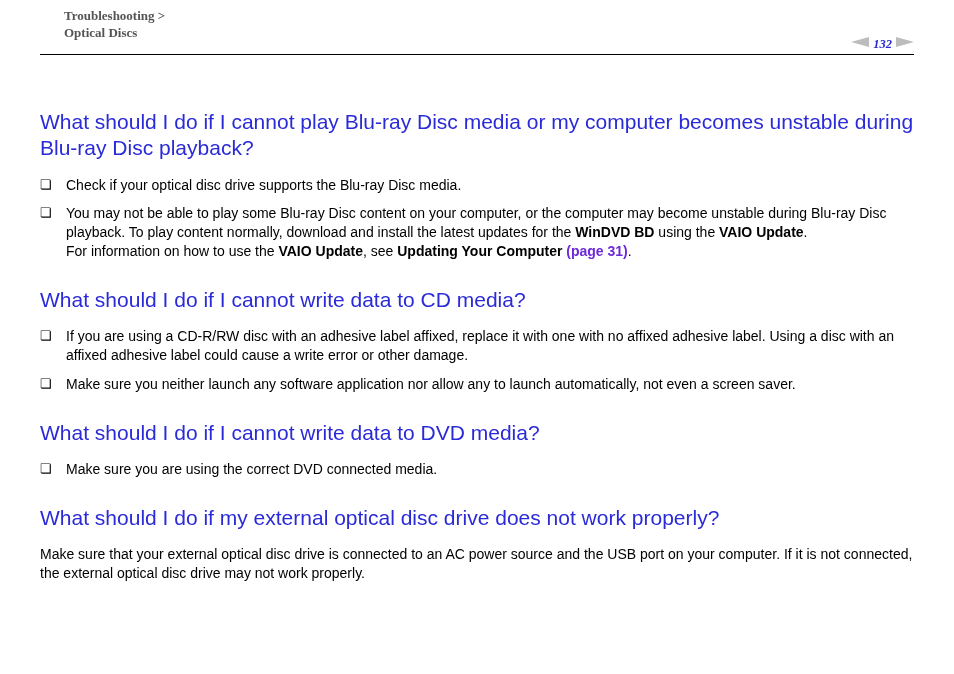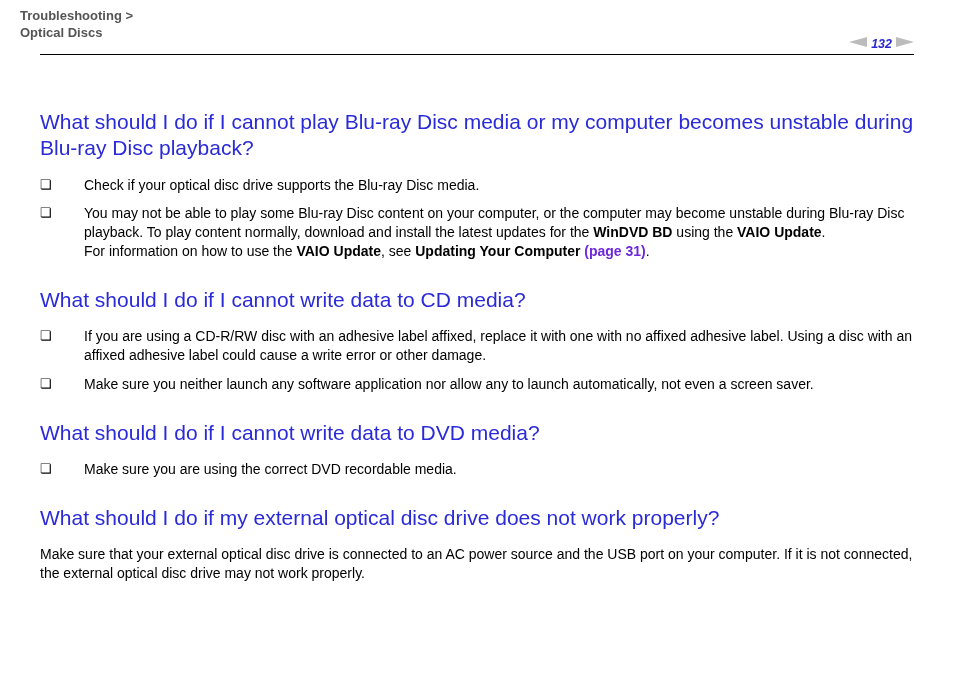--- a/index.html
+++ b/index.html
@@ -8,22 +8,23 @@
     padding: 0;
     width: 954px;
     height: 674px;
     font-family: Helvetica, Arial, sans-serif;
     background: #fff;
     color: #000;
     position: relative;
   }
   .header {
     position: relative;
-    padding: 8px 40px 6px 20px;
+    padding: 8px 40px 6px 64px;
     height: 54px;
+    font-family: Liberation Serif, serif;
   }
   .breadcrumb {
     font-size: 13px;
     font-weight: bold;
     color: #555;
     line-height: 1.3;
   }
   .page-nav {
     position: absolute;
     right: 40px;
@@ -60,21 +61,21 @@
     line-height: 1.25;
   }
   .q-heading.mt { margin-top: 26px; }
   ul.bullets {
     list-style: none;
     margin: 0;
     padding: 0;
   }
   ul.bullets li {
     position: relative;
-    padding-left: 44px;
+    padding-left: 26px;
     font-size: 14px;
     line-height: 1.35;
     margin-bottom: 10px;
   }
   ul.bullets li::before {
     content: "❏";
     position: absolute;
     left: 0;
     top: 0;
     font-size: 13px;
@@ -123,19 +124,19 @@
   </ul>
 
   <h2 class="q-heading mt">What should I do if I cannot write data to CD media?</h2>
   <ul class="bullets">
     <li><span>If you are using a CD-R/RW disc with an adhesive label affixed, replace it with one with no affixed adhesive label. Using a disc with an affixed adhesive label could cause a write error or other damage.</span></li>
     <li><span>Make sure you neither launch any software application nor allow any to launch automatically, not even a screen saver.</span></li>
   </ul>
 
   <h2 class="q-heading mt">What should I do if I cannot write data to DVD media?</h2>
   <ul class="bullets">
-    <li><span>Make sure you are using the correct DVD recordable media.</span></li>
+    <li><span>Make sure you are using the correct DVD connected media.</span></li>
   </ul>
 
   <h2 class="q-heading mt">What should I do if my external optical disc drive does not work properly?</h2>
   <p class="body-text">Make sure that your external optical disc drive is connected to an AC power source and the USB port on your computer. If it is not connected, the external optical disc drive may not work properly.</p>
 
 </div>
 
 </body></html>

